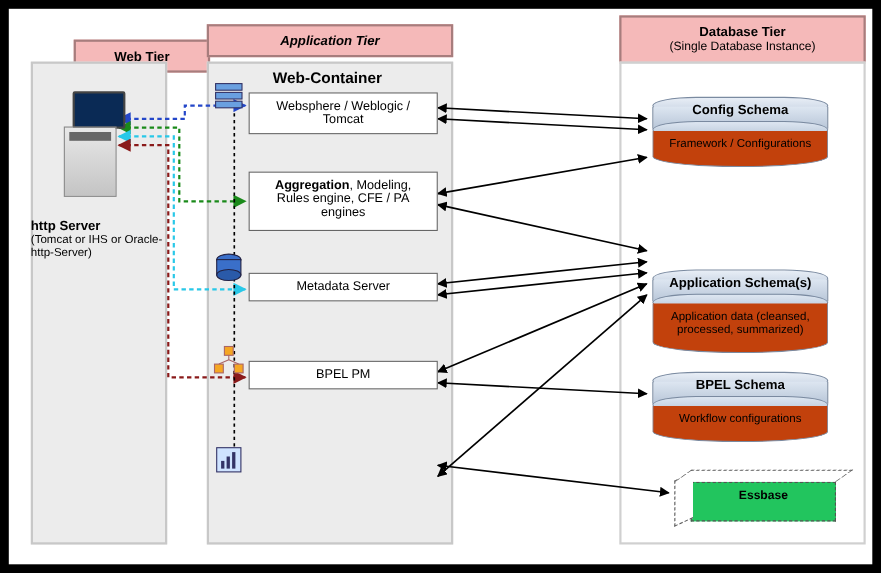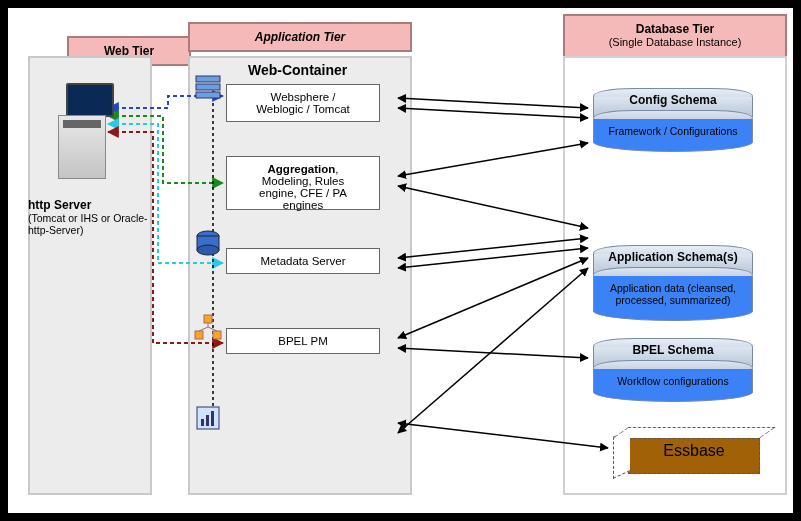--- a/index.html
+++ b/index.html
@@ -15,38 +15,38 @@
   #body-web{left:20px;top:48px;width:120px;height:435px;}
   #body-app{left:180px;top:48px;width:220px;height:435px;}
   #body-db{left:555px;top:48px;width:220px;height:435px;background:#fff;border-color:#d0d0d0;}
   .server-icon{position:absolute;left:50px;top:75px;width:60px;height:100px;}
   .server-icon .tower{position:absolute;left:0;top:32px;width:46px;height:62px;background:linear-gradient(#e8e8e8,#c4c4c4);border:1px solid #888;}
   .server-icon .tower::before{content:"";position:absolute;left:4px;top:4px;width:38px;height:8px;background:#666;}
   .server-icon .monitor{position:absolute;left:8px;top:0;width:44px;height:30px;background:#0a2a55;border:2px solid #444;border-radius:2px;}
   .http-label{position:absolute;left:20px;top:190px;width:120px;text-align:left;font-weight:bold;}
   .http-label .sub{display:block;font-weight:normal;font-size:10.5px;}
   .webc-label{position:absolute;left:240px;top:54px;font-weight:bold;font-size:14px;}
-  .appbox{position:absolute;left:218px;width:154px;background:#fff;border:1px solid #666;text-align:center;padding:6px 20px;font-size:11.5px;box-sizing:border-box;}
+  .appbox{position:absolute;left:218px;width:172px;background:#fff;border:1px solid #666;text-align:center;padding:6px 20px;font-size:11.5px;box-sizing:border-box;}
   .appbox b{font-weight:bold;}
   #ab1{top:76px;}
   #ab2{top:148px;height:54px;}
   #ab3{top:240px;}
   #ab4{top:320px;}
   #ab5{top:400px;height:46px;}
   .appicon{position:absolute;width:30px;height:30px;}
   .cyl{position:absolute;width:160px;}
   .cyl .top{height:14px;border:1px solid #7a8aa0;border-radius:50%/100%;background:linear-gradient(#e8eef6,#c6d2e2);}
   .cyl .mid{height:20px;border-left:1px solid #7a8aa0;border-right:1px solid #7a8aa0;background:linear-gradient(#dde6f1,#b8c6d8);margin-top:-7px;}
   .cyl .lip{height:14px;border:1px solid #7a8aa0;border-radius:50%/100%;background:linear-gradient(#dde6f1,#b8c6d8);margin-top:-7px;}
-  .cyl .body{height:26px;border-left:1px solid #7a8aa0;border-right:1px solid #7a8aa0;border-bottom:1px solid #7a8aa0;background:#3b82f6;margin-top:-7px;border-radius:0 0 80px 80px/0 0 10px 10px;padding-top:6px;text-align:center;font-size:10.5px;}
+  .cyl .body{height:26px;border-left:1px solid #7a8aa0;border-right:1px solid #7a8aa0;border-bottom:1px solid #7a8aa0;background:#c2410c;margin-top:-7px;border-radius:0 0 80px 80px/0 0 10px 10px;padding-top:6px;text-align:center;font-size:10.5px;}
   .cyl .title{position:absolute;width:100%;text-align:center;top:5px;font-weight:bold;font-size:12px;}
   #cyl1{left:585px;top:80px;}
   #cyl2{left:585px;top:200px;margin-top:37px;}
   #cyl3{left:585px;top:330px;}
-  .essbase{position:absolute;left:620px;top:430px;width:130px;height:34px;border:1px dashed #555;background:#a16207;text-align:center;line-height:24px;font-weight:normal;font-size:16px;}
+  .essbase{position:absolute;left:620px;top:430px;width:130px;height:34px;border:1px dashed #555;background:#22c55e;text-align:center;line-height:24px;font-weight:bold;font-size:11px;}
   .essbase::before{content:"";position:absolute;left:-16px;top:-6px;width:16px;height:40px;border:1px dashed #555;border-right:none;transform:skewY(-25deg);background:#fff;}
   .essbase::after{content:"";position:absolute;left:-16px;top:-12px;width:145px;height:10px;border:1px dashed #555;border-bottom:none;transform:skewX(-55deg);transform-origin:left bottom;background:#fff;}
 </style>
 </head>
 <body>
 
 <div class="canvas">
 
   <div id="hdr-web" class="tier-header">Web Tier</div>
   <div id="hdr-app" class="tier-header">Application Tier</div>

